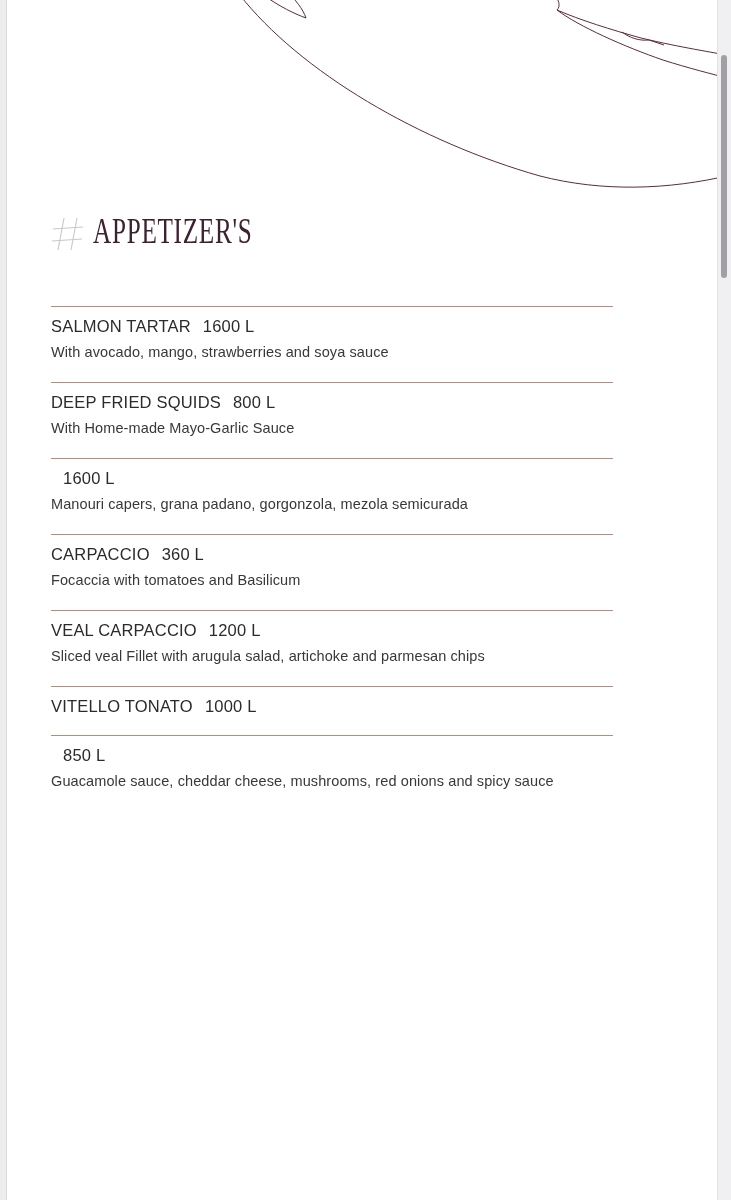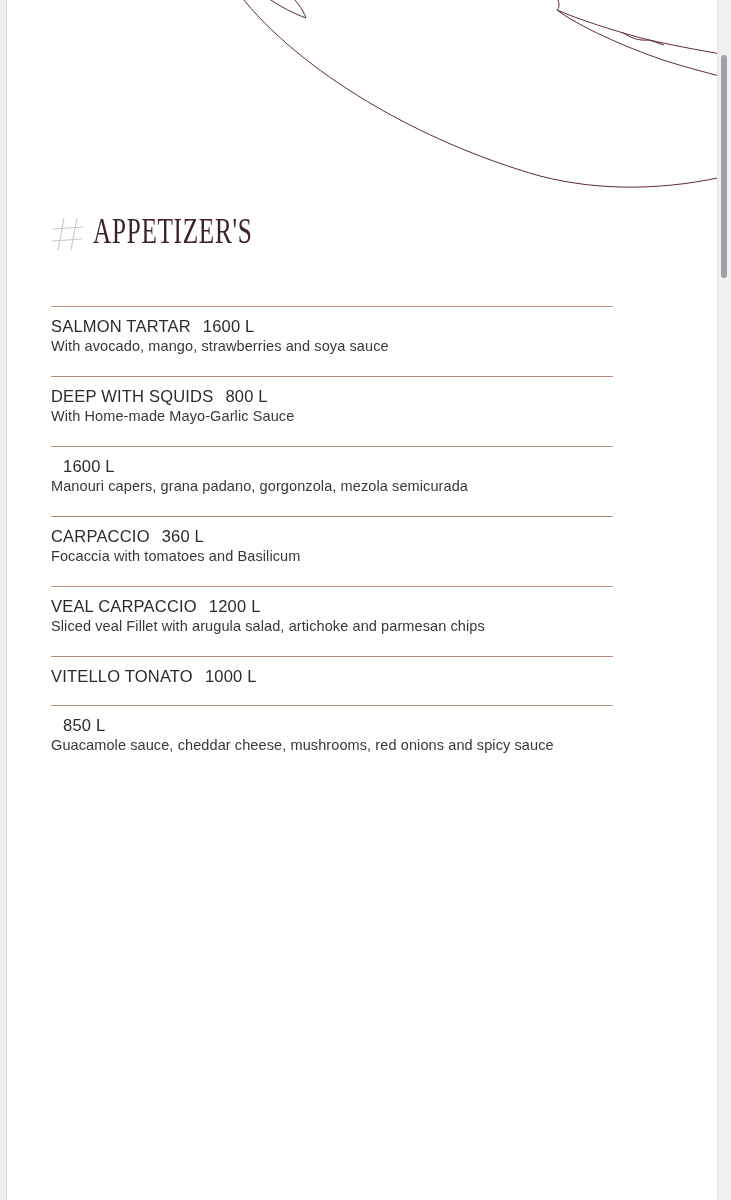--- a/index.html
+++ b/index.html
@@ -99,20 +99,21 @@
     line-height: 19px;
     letter-spacing: 0.2px;
   }
   .item .name { text-align: left; }
   .item .price {
     flex: 0 0 auto;
     padding-left: 12px;
     white-space: nowrap;
   }
   .item .desc {
+    margin-top: 6px;
     color: #383838;
     font-size: 14.5px;
     line-height: 21px;
     letter-spacing: 0.1px;
   }
   .item .desc2 {
     margin-top: 0;
     color: #383838;
     font-size: 14.5px;
     line-height: 21px;
@@ -153,21 +154,21 @@
       <section class="item">
         <div class="row">
           <span class="name">SALMON TARTAR</span>
           <span class="price">1600 L</span>
         </div>
         <div class="desc">With avocado, mango, strawberries and soya sauce</div>
       </section>
 
       <section class="item">
         <div class="row">
-          <span class="name">DEEP WITH SQUIDS</span>
+          <span class="name">DEEP FRIED SQUIDS</span>
           <span class="price">800 L</span>
         </div>
         <div class="desc">With Home-made Mayo-Garlic Sauce</div>
       </section>
 
       <section class="item">
         <div class="row">
           <span class="price">1600 L</span>
         </div>
         <div class="desc">Manouri capers, grana padano, gorgonzola, mezola semicurada</div>

